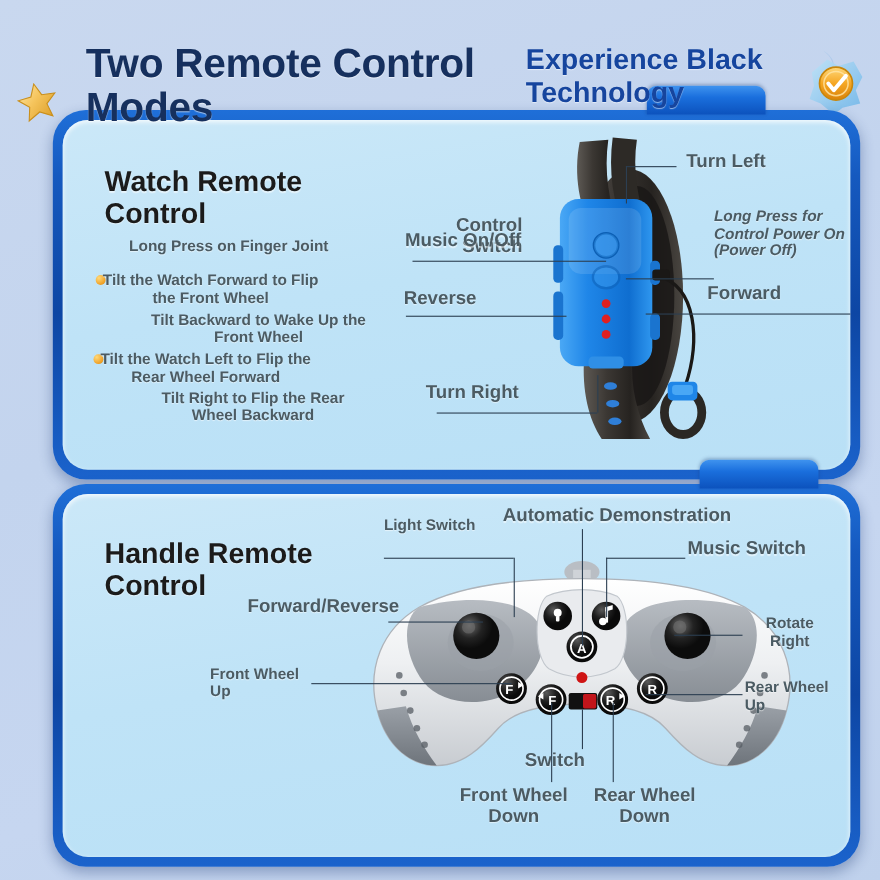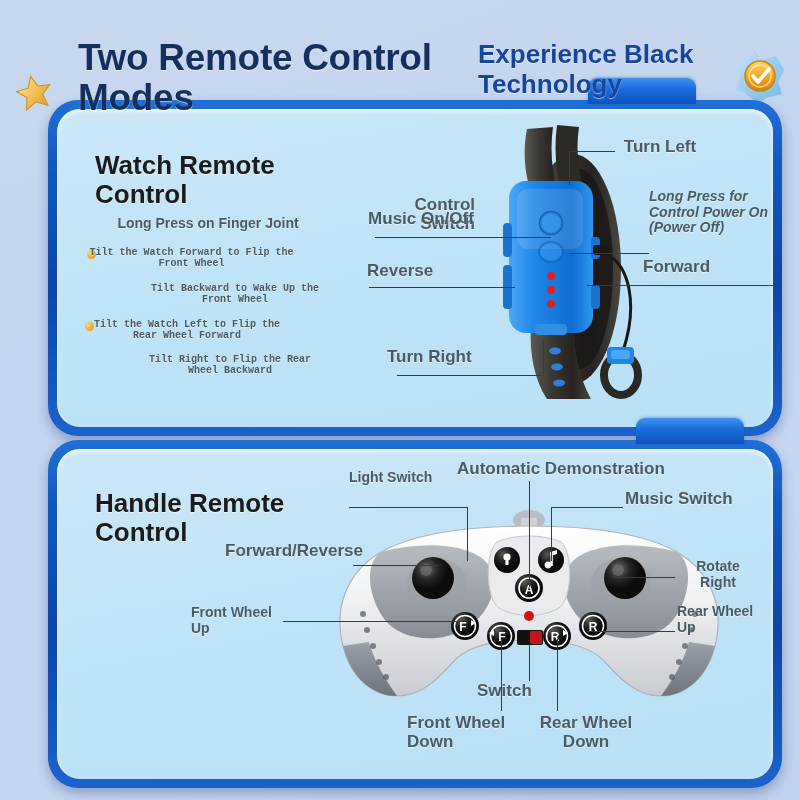--- a/index.html
+++ b/index.html
@@ -62,21 +62,21 @@
   #handle-title{left:38px;top:40px;width:280px;}
 
   
   .lbl{
     color:#4b5b63;font-weight:bold;
     text-shadow:0 1px 1px rgba(255,255,255,.55);
     line-height:1.12;
   }
   .lbl-lg{font-size:17px;}
   .lbl-md{font-size:14px;}
-  .lbl-sm{font-size:10px;font-family:Liberation Mono, monospace;}
+  .lbl-sm{font-size:14px;}
 
   
   .line-h{position:absolute;height:1px;background:#2c3f52;}
   .line-v{position:absolute;width:1px;background:#2c3f52;}
 
   
   .bullet{
     position:absolute;width:9px;height:9px;border-radius:50%;
     background:radial-gradient(circle at 32% 30%,#ffd978,#f0a32a 65%,#d4830f);
   }
@@ -372,25 +372,25 @@
 
     <div class="abs lbl lbl-lg" style="left:168px;top:92px;width:160px;">Forward/Reverse</div>
     <div class="line-h" style="left:296px;top:116px;width:86px;"></div>
 
     <div class="abs lbl lbl-md" style="left:620px;top:110px;width:82px;text-align:center;">Rotate Right</div>
     <div class="line-h" style="left:556px;top:128px;width:62px;"></div>
 
     <div class="abs lbl lbl-md" style="left:134px;top:156px;width:92px;">Front Wheel Up</div>
     <div class="line-h" style="left:226px;top:172px;width:182px;"></div>
 
-    <div class="abs lbl lbl-md" style="left:620px;top:155px;width:86px;">Rear Wheel Up</div>
+    <div class="abs lbl lbl-md" style="left:620px;top:168px;width:86px;">Rear Wheel Up</div>
     <div class="line-h" style="left:530px;top:182px;width:88px;"></div>
 
     <div class="abs lbl lbl-lg" style="left:420px;top:232px;width:80px;">Switch</div>
     <div class="line-v" style="left:472px;top:196px;height:36px;"></div>
 
-    <div class="abs lbl lbl-lg" style="left:350px;top:264px;width:120px;">Front Wheel Down</div>
+    <div class="abs lbl lbl-lg" style="left:350px;top:264px;width:120px;text-align:center;">Front Wheel Down</div>
     <div class="line-v" style="left:444px;top:190px;height:72px;"></div>
 
     <div class="abs lbl lbl-lg" style="left:468px;top:264px;width:122px;text-align:center;">Rear Wheel Down</div>
     <div class="line-v" style="left:500px;top:190px;height:72px;"></div>
   </div>
 </div>
 
 </body></html>

